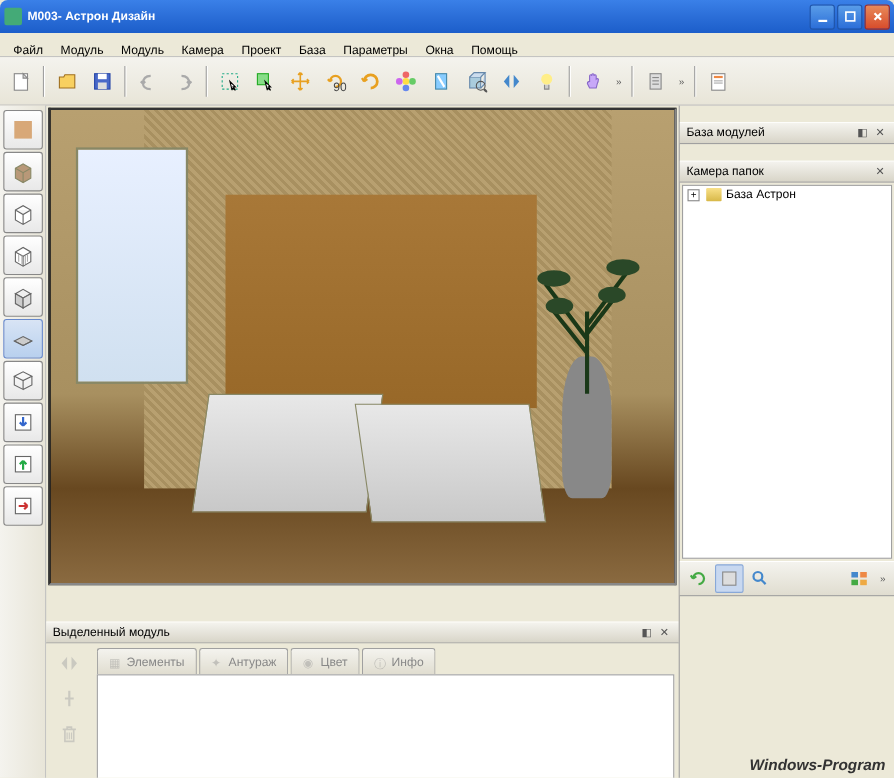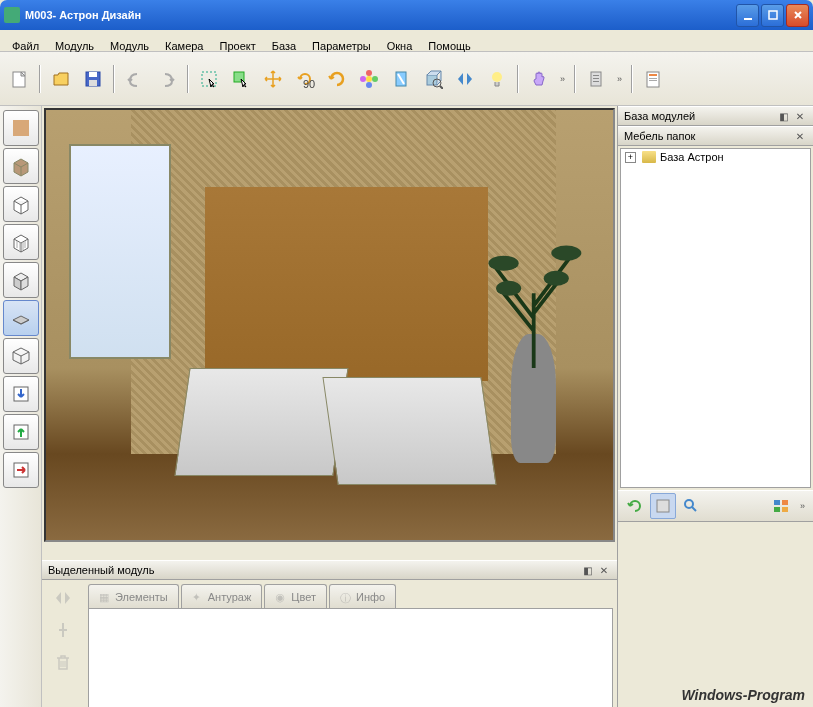--- a/index.html
+++ b/index.html
@@ -8,42 +8,42 @@
 .titlebar { height: 30px; background: linear-gradient(to bottom, #3a80e8 0%, #2b6ed8 50%, #1c5eca 100%); border-radius: 7px 7px 0 0; display: flex; align-items: center; padding: 12px 4px; color: white; font-weight: bold; font-size: 13px; }
 .titlebar-icon { width: 16px; height: 16px; background: #4a7; border-radius: 2px; margin-right: 5px; display: inline-block; }
 .titlebar-spacer { flex: 1; }
 .win-btn { width: 23px; height: 23px; margin-left: 2px; border-radius: 3px; display: flex; align-items: center; justify-content: center; cursor: pointer; }
 .win-btn.minmax { background: linear-gradient(to bottom, #5a9de8, #2b6ed8); border: 1px solid #2155a8; }
 .win-btn.close { background: linear-gradient(to bottom, #e88a5a, #d84c2b); border: 1px solid #a82b21; }
 
 .menubar { height: 22px; background: #ece9d8; display: flex; align-items: center; padding: 0 4px; border-bottom: 1px solid #c0c0c0; }
 .menu-item { padding: 3px 8px; cursor: pointer; margin-top: 10px; }
 
-.toolbar { height: 54px; background: linear-gradient(to bottom, #f4f3ee, #e8e5d8); display: flex; align-items: center; padding: 0 4px; border-bottom: 1px solid #c0c0c0; gap: 2px; }
+.toolbar { height: 44px; background: linear-gradient(to bottom, #f4f3ee, #e8e5d8); display: flex; align-items: center; padding: 0 4px; border-bottom: 1px solid #c0c0c0; gap: 2px; }
 .tool-btn { width: 30px; height: 30px; display: flex; align-items: center; justify-content: center; cursor: pointer; border-radius: 3px; }
 .tool-sep { width: 2px; height: 28px; border-left: 1px solid #a0a0a0; border-right: 1px solid #fff; margin: 0 3px; }
 .tool-expand { font-size: 9px; color: #555; cursor: pointer; padding: 0 4px; }
 
 .main-area { display: flex; height: 618px; }
 .left-tools { width: 42px; background: linear-gradient(to right, #f4f3ee, #e8e5d8); border-right: 1px solid #c0c0c0; padding: 4px 2px; display: flex; flex-direction: column; gap: 2px; align-items: center; }
 .ltool { width: 36px; height: 36px; border: 1px solid #888; background: linear-gradient(to bottom, #fff, #e8e8e8); border-radius: 3px; display: flex; align-items: center; justify-content: center; cursor: pointer; }
 .ltool.selected { background: linear-gradient(to bottom, #d8e4f5, #b8d0ee); border: 1px solid #6688cc; }
 
 .center-area { flex: 1; display: flex; flex-direction: column; gap: 16px; }
 .viewport { flex: 1; background: #000; border: 2px inset #888; margin: 2px; position: relative; overflow: hidden; }
 .room-scene { width: 100%; height: 100%; background: linear-gradient(to bottom, #b8a070 0%, #a89060 60%, #684820 80%, #8a6a40 100%); position: relative; }
 .room-wall { position: absolute; top: 0; left: 15%; right: 10%; height: 80%; background: repeating-linear-gradient(45deg, #b8a070, #b8a070 3px, #a89060 3px, #a89060 6px); }
 .room-window { position: absolute; top: 8%; left: 4%; width: 18%; height: 50%; background: linear-gradient(to bottom, #e8f0ff, #d0e0f0); border: 2px solid #886; }
 .furniture { position: absolute; top: 18%; left: 28%; width: 50%; height: 45%; background: linear-gradient(to bottom, #a87838, #986828); }
 .bed1 { position: absolute; bottom: 15%; left: 24%; width: 28%; height: 25%; background: linear-gradient(to bottom, #e8e8e8, #c8c8c8); transform: skewX(-8deg); border: 1px solid #886; }
 .bed2 { position: absolute; bottom: 13%; left: 50%; width: 28%; height: 25%; background: linear-gradient(to bottom, #e8e8e8, #c8c8c8); transform: skewX(8deg); border: 1px solid #886; }
 .vase { position: absolute; bottom: 18%; right: 10%; width: 8%; height: 30%; background: #888; border-radius: 40% 40% 20% 20%; }
 .plant { position: absolute; bottom: 40%; right: 4%; width: 20%; height: 35%; }
 
-.panel-header { height: 20px; background: linear-gradient(to bottom, #f4f3ee, #d8d5c8); border-top: 1px solid #fff; border-bottom: 1px solid #a0a0a0; display: flex; align-items: center; padding: 0 6px; font-size: 11px; }
+.panel-header { height: 20px; background: linear-gradient(to bottom, #f4f3ee, #d8d5c8); border-top: 1px solid #fff; border-bottom: 1px solid #a0a0a0; display: flex; align-items: center; padding: 0 6px; font-size: 11px; margin-top: 15px; }
 .panel-header .spacer { flex: 1; }
 .panel-btn { width: 14px; height: 14px; margin-left: 2px; cursor: pointer; display: flex; align-items: center; justify-content: center; font-size: 10px; color: #555; }
 
 .bottom-panel { height: 164px; display: flex; flex-direction: column; }
 .bp-content { flex: 1; display: flex; background: #ece9d8; }
 .bp-left { width: 42px; display: flex; flex-direction: column; align-items: center; gap: 12px; padding: 8px 0; }
 .bp-icon { width: 20px; height: 20px; cursor: pointer; opacity: 0.5; }
 .bp-main { flex: 1; display: flex; flex-direction: column; padding: 4px; }
 .tabs { display: flex; height: 24px; gap: 2px; }
 .tab { padding: 4px 10px; background: linear-gradient(to bottom, #f4f3ee, #e0ddd0); border: 1px solid #a0a0a0; border-bottom: none; border-radius: 3px 3px 0 0; display: flex; align-items: center; gap: 4px; cursor: pointer; color: #888; }
@@ -367,21 +367,21 @@
   </div>
 
   <div class="right-panel">
     <div class="panel-header">
       <span>База модулей</span>
       <span class="spacer"></span>
       <span class="panel-btn">◧</span>
       <span class="panel-btn">✕</span>
     </div>
     <div class="panel-header">
-      <span>Мебель папок</span>
+      <span>Камера папок</span>
       <span class="spacer"></span>
       <span class="panel-btn">✕</span>
     </div>
     <div class="tree-area">
       <div class="tree-item">
         <span class="tree-toggle">+</span>
         <span class="folder-icon"></span>
         <span>База Астрон</span>
       </div>
     </div>

